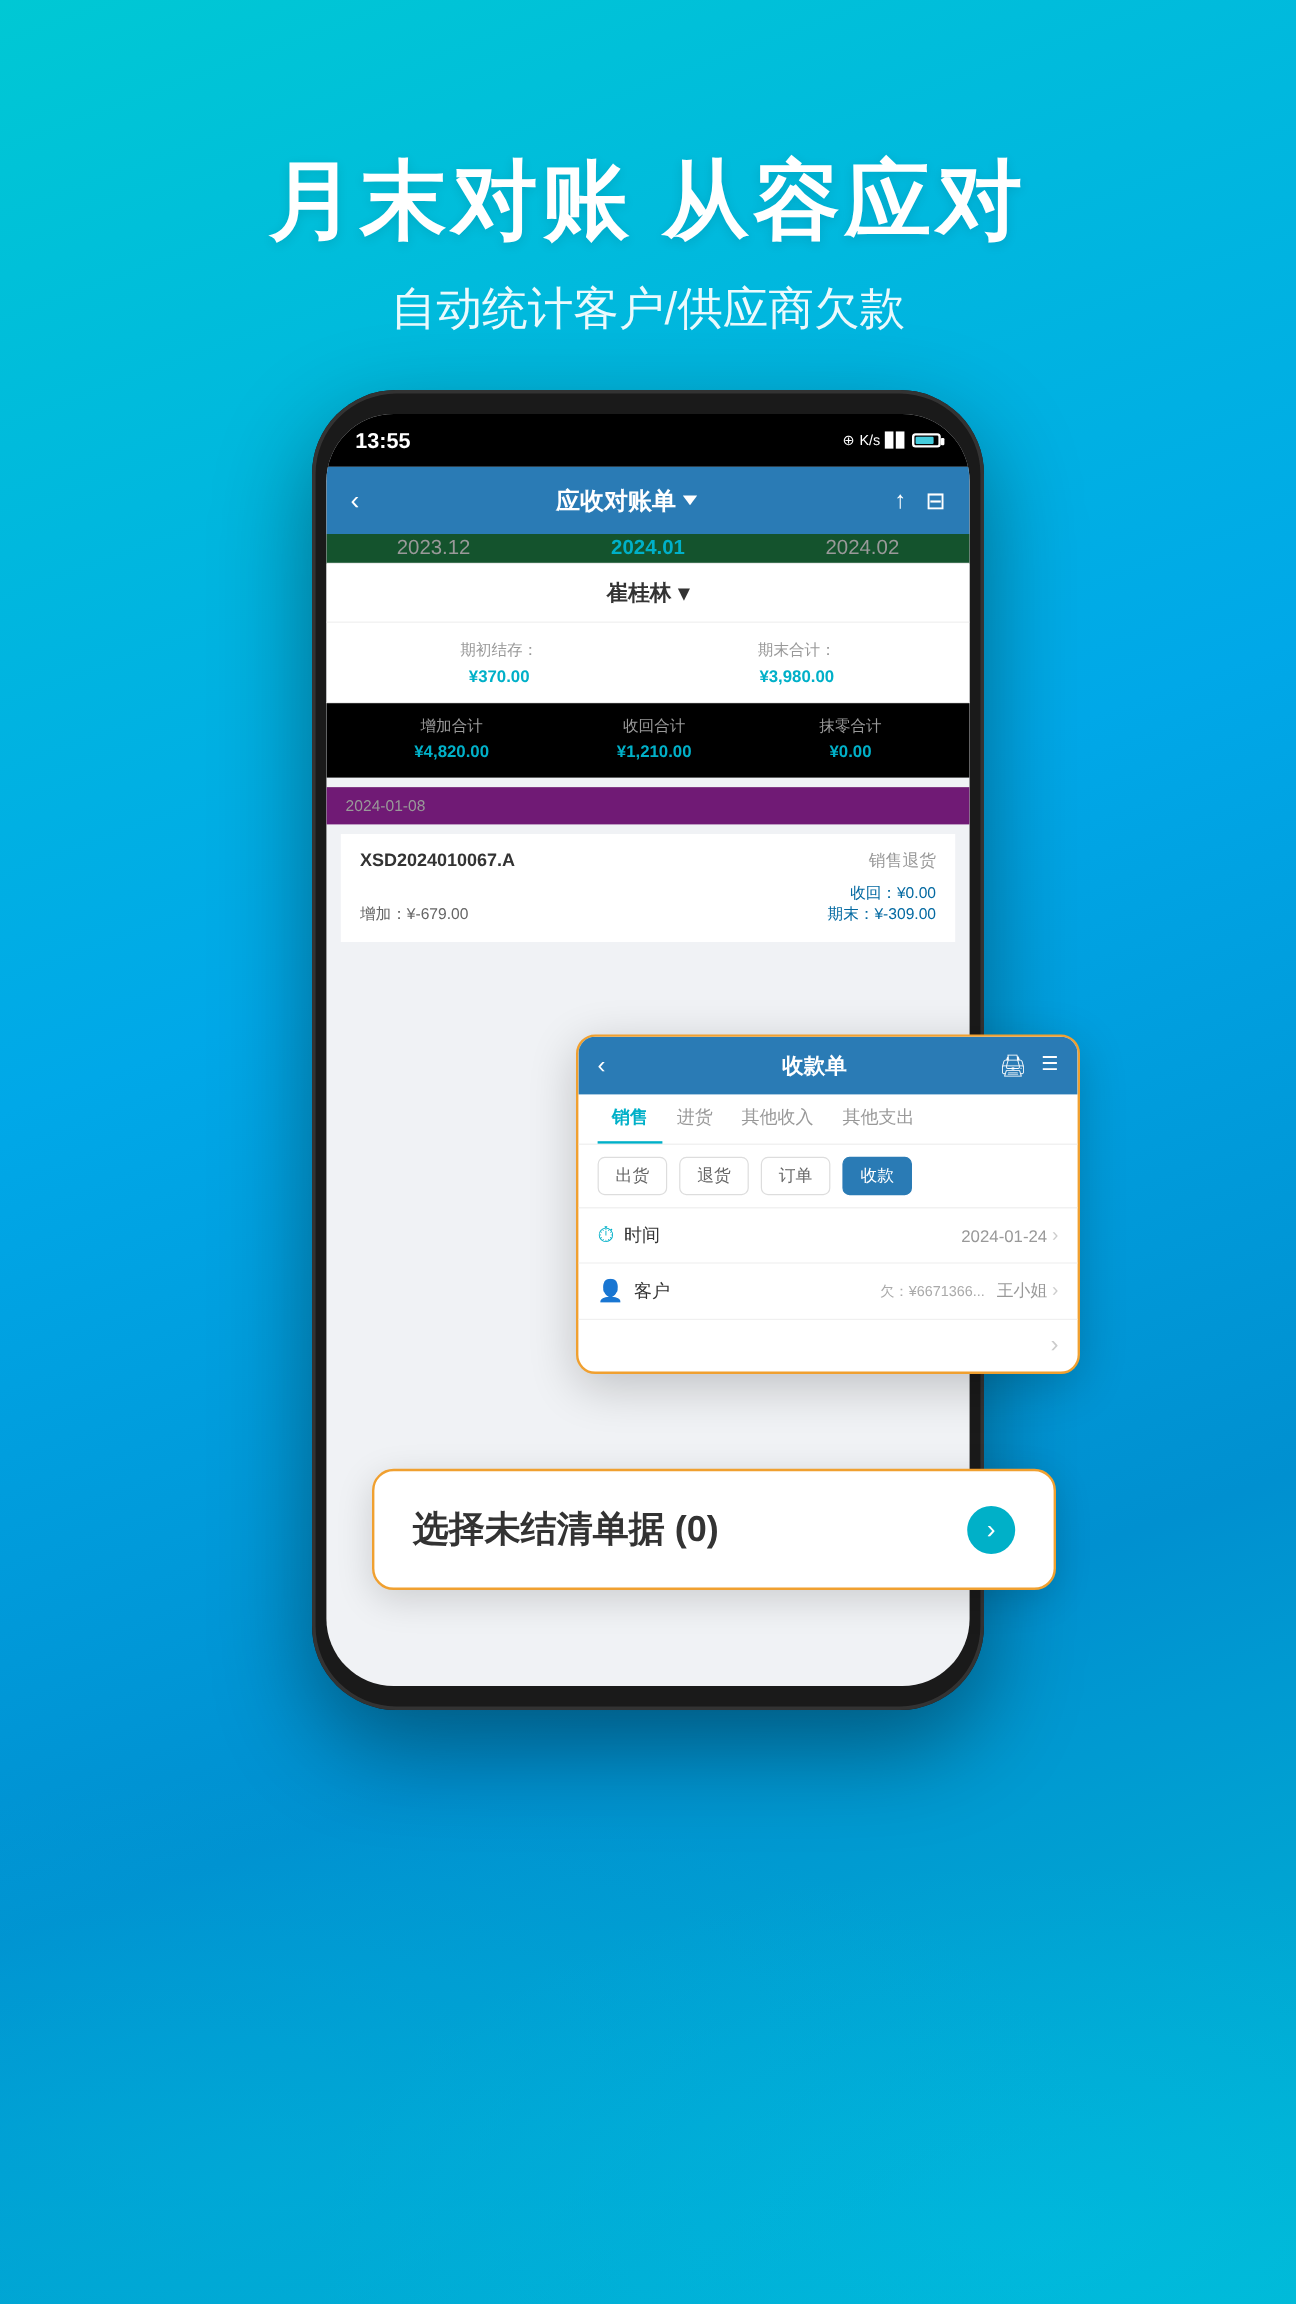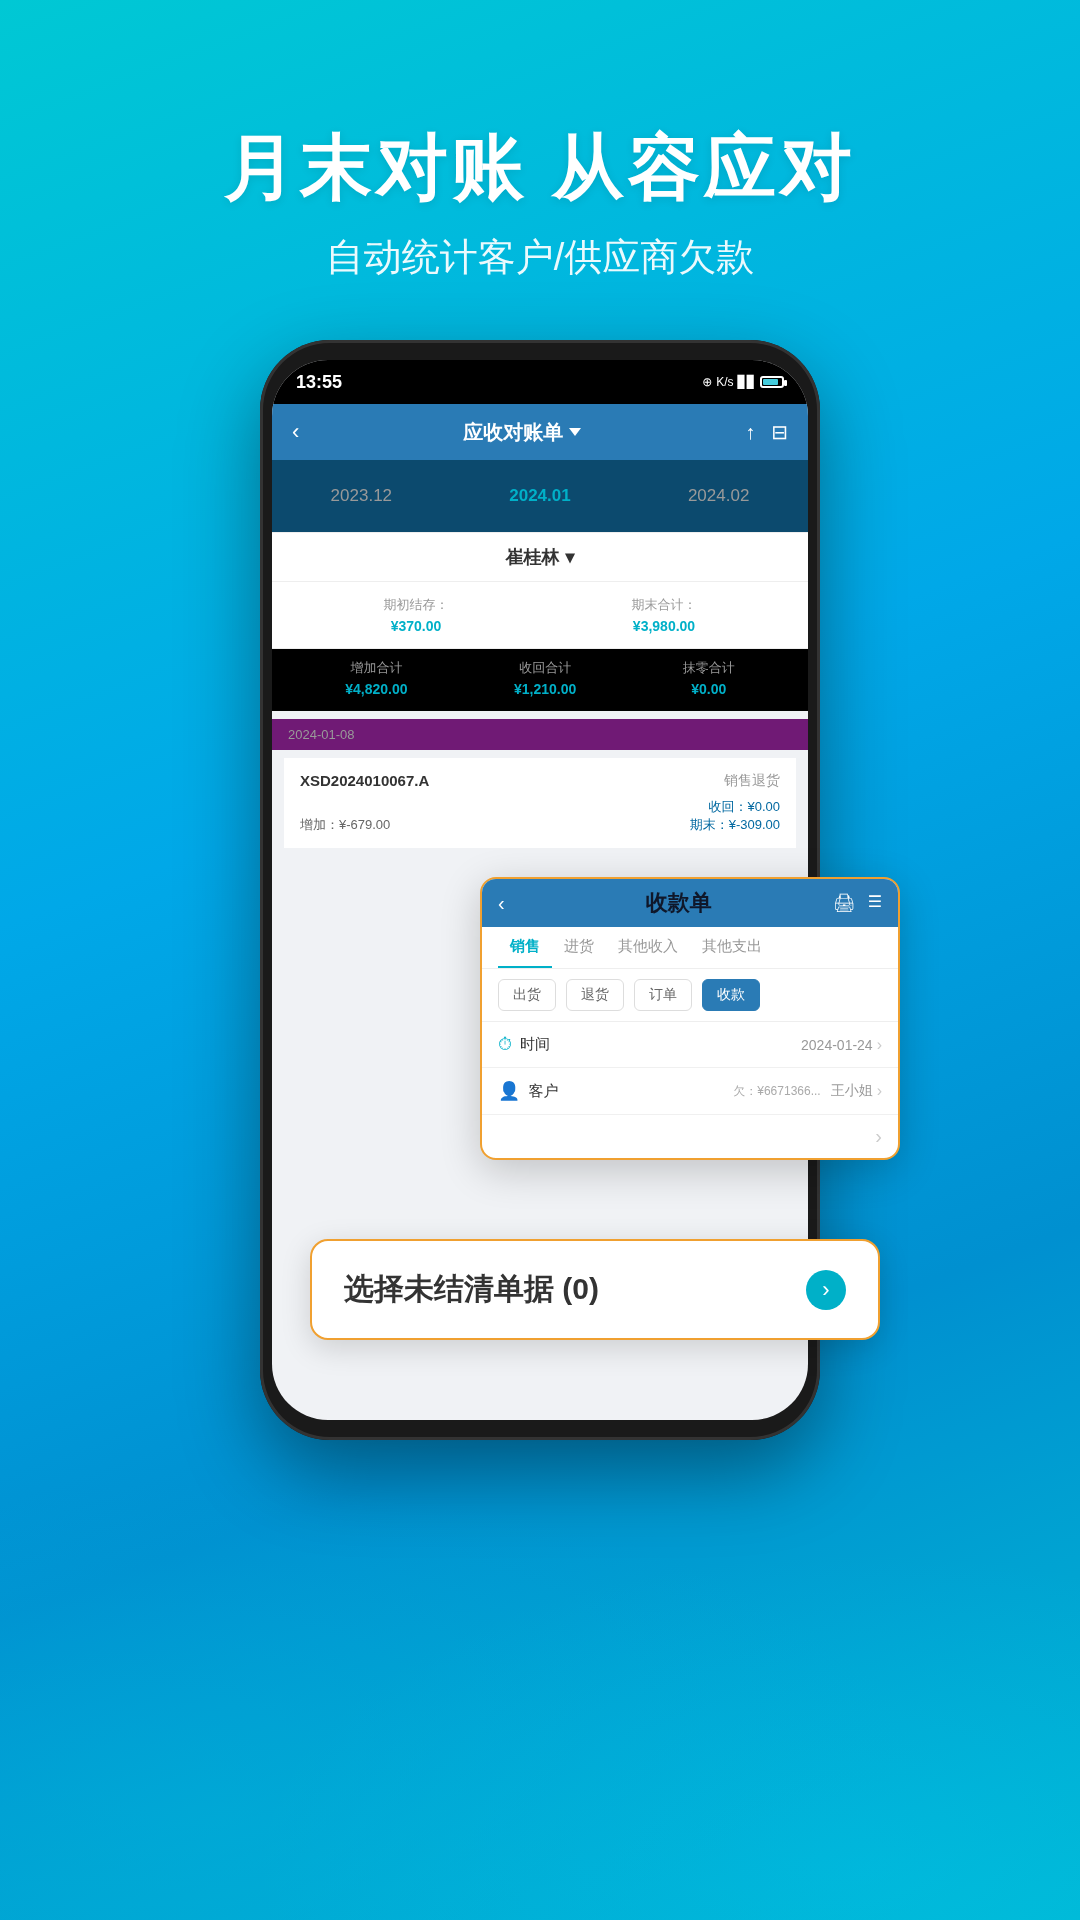--- a/index.html
+++ b/index.html
@@ -43,21 +43,21 @@
     .sub-title {
       font-size: 38px;
       font-weight: 400;
       color: rgba(255,255,255,0.92);
       margin-top: 16px;
     }
 
     
     .phone-container {
       position: absolute;
-      top: 340px;
+      top: 325px;
       left: 50%;
       transform: translateX(-50%);
       width: 560px;
       height: 1100px;
     }
     .phone-frame {
       position: absolute;
       top: 0;
       left: 0;
       width: 560px;
@@ -153,24 +153,24 @@
       gap: 16px;
       align-items: center;
     }
     .icon-btn {
       color: white;
       font-size: 20px;
     }
 
     
     .date-tabs {
-      background: #0c4a6e;
+      background: #14532d;
       display: flex;
       justify-content: space-around;
-      padding: 26px 0;
+      padding: 2px 0;
       border-bottom: 1px solid #eee;
     }
     .date-tab {
       font-size: 17px;
       color: #999;
     }
     .date-tab.active {
       color: #00b0c8;
       font-weight: 600;
     }
@@ -296,22 +296,22 @@
     }
     .payment-header {
       background: #2a7bb5;
       height: 48px;
       display: flex;
       align-items: center;
       justify-content: space-between;
       padding: 0 16px;
     }
     .payment-title {
-      color: #0f172a;
-      font-size: 22px;
+      color: #ffffff;
+      font-size: 18px;
       font-weight: 600;
       padding-left: 20px;
     }
     .payment-header-icons {
       display: flex;
       gap: 12px;
       color: white;
       font-size: 18px;
     }
     .payment-tabs {

